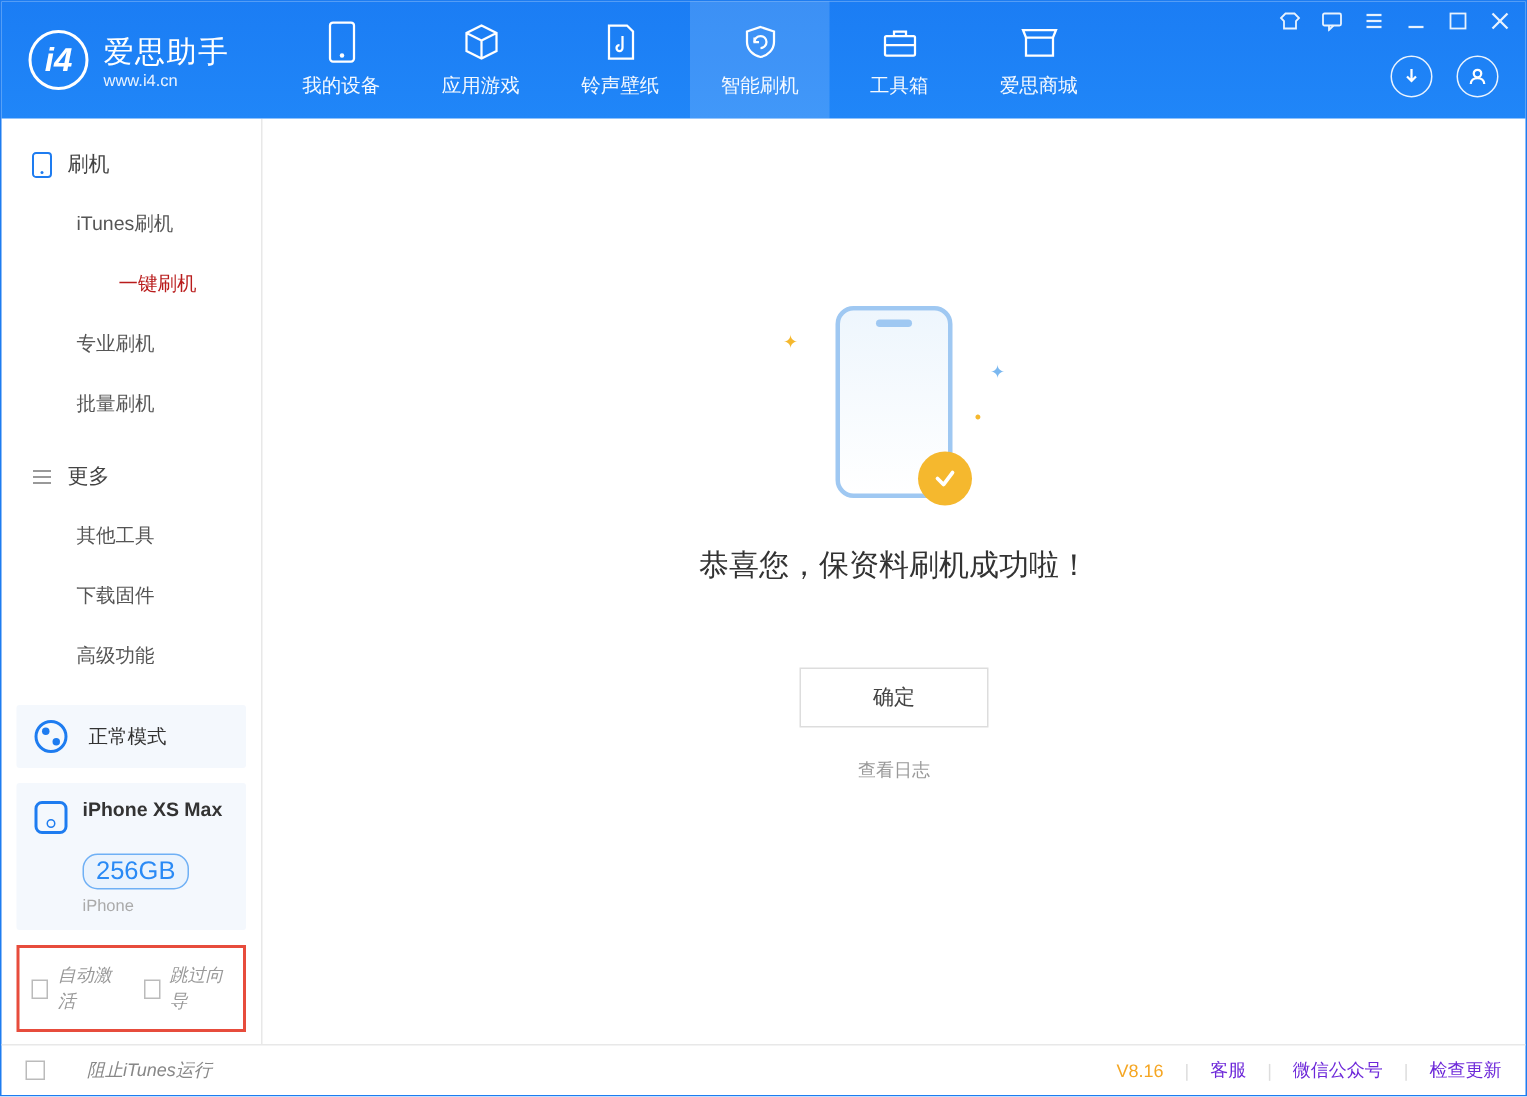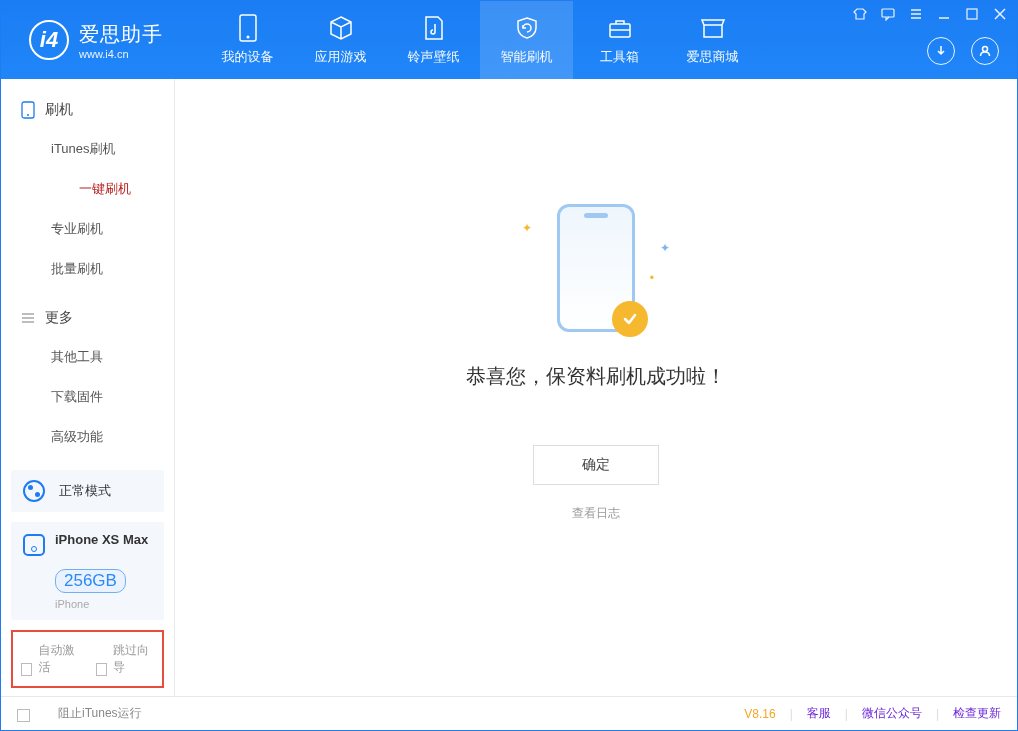--- a/index.html
+++ b/index.html
@@ -1,19 +1,19 @@
 <!DOCTYPE html>
 <html><head>
 <meta charset="utf-8">
 <style>
 * { margin: 0; padding: 0; box-sizing: border-box; font-family: "Microsoft YaHei", Arial, sans-serif; }
 body { background: #fff; }
 .app-window { width: 1018px; height: 731px; border: 1px solid #1e7cf0; display: flex; flex-direction: column; background: #fff; }
 .header { height: 78px; background: linear-gradient(to bottom, #1b7df4, #2086f8); display: flex; align-items: center; color: #fff; position: relative; }
-.logo-block { display: flex; align-items: center; padding: 0 28px; gap: 10px; }
+.logo-block { display: flex; align-items: center; padding: 0 18px; gap: 10px; }
 .logo-circle { width: 40px; height: 40px; border: 2px solid #fff; border-radius: 50%; display: flex; align-items: center; justify-content: center; font-weight: bold; font-size: 22px; font-style: italic; }
 .logo-text .cn { font-size: 20px; font-weight: 500; letter-spacing: 1px; }
 .logo-text .en { font-size: 11px; opacity: 0.9; }
 .nav-tabs { display: flex; height: 100%; margin-left: 10px; }
 .nav-tab { width: 93px; display: flex; flex-direction: column; align-items: center; justify-content: center; gap: 6px; cursor: pointer; font-size: 13px; color: rgba(255,255,255,0.95); }
 .nav-tab.active { background: rgba(255,255,255,0.15); }
 .nav-tab .tab-icon { height: 28px; display: flex; align-items: center; justify-content: center; }
 .nav-tab svg { fill: #fff; }
 .window-controls { position: absolute; right: 8px; top: 4px; display: flex; gap: 10px; align-items: center; }
 .window-controls .wc { width: 18px; height: 18px; display: flex; align-items: center; justify-content: center; cursor: pointer; opacity: 0.9; }
@@ -30,21 +30,21 @@
 .status-dot::before, .status-dot::after { content: ""; position: absolute; width: 5px; height: 5px; background: #1e7cf0; border-radius: 50%; }
 .status-dot::before { left: 3px; top: 3px; }
 .status-dot::after { right: 3px; bottom: 3px; }
 .device-card { margin: 0 10px 10px; background: #f4f8fd; border-radius: 2px; padding: 10px 12px; display: flex; gap: 10px; align-items: flex-start; }
 .device-icon { width: 22px; height: 22px; border: 2px solid #1e7cf0; border-radius: 5px; margin-top: 2px; position: relative; }
 .device-icon::after { content: ""; position: absolute; bottom: 2px; left: 50%; width: 4px; height: 4px; border-radius: 50%; border: 1px solid #1e7cf0; transform: translateX(-50%); }
 .device-info .dname { font-size: 13px; font-weight: 600; color: #333; }
 .device-info .dcap { display: inline-block; margin-top: 22px; padding: 1px 8px; border: 1px solid #6fb0f5; color: #2a8af5; border-radius: 10px; font-size: 17px; background: #eaf3fd; }
 .device-info .dtype { margin-top: 5px; font-size: 11px; color: #aaa; }
 .options-row { border: 2px solid #e74c3c; margin: 0 10px 8px; padding: 10px 8px; display: flex; gap: 16px; align-items: center; font-size: 12px; color: #999; }
-.chk { display: flex; align-items: flex-end; gap: 6px; cursor: pointer; }
+.chk { display: flex; align-items: center; gap: 6px; cursor: pointer; font-style: italic; }
 .chk-box { width: 13px; height: 13px; border: 1px solid #bbb; }
 .main-area { flex: 1; display: flex; flex-direction: column; align-items: center; justify-content: center; gap: 20px; padding-bottom: 60px; }
 .phone-illustration { position: relative; width: 220px; height: 150px; display: flex; align-items: center; justify-content: center; }
 .phone-body { width: 78px; height: 128px; border: 3px solid #9fc8f2; border-radius: 12px; background: linear-gradient(to bottom, #eef6fd, #fff); position: relative; }
 .phone-body::before { content: ""; position: absolute; top: 6px; left: 50%; transform: translateX(-50%); width: 24px; height: 5px; background: #9fc8f2; border-radius: 3px; }
 .check-badge { position: absolute; right: 58px; bottom: 6px; width: 36px; height: 36px; background: #f5b82e; border-radius: 50%; display: flex; align-items: center; justify-content: center; }
 .check-badge svg { fill: #fff; }
 .sparkle { position: absolute; color: #f5b82e; font-size: 12px; }
 .sparkle.s1 { left: 36px; top: 28px; }
 .sparkle.s2 { right: 36px; top: 48px; color: #7bb8f0; }

